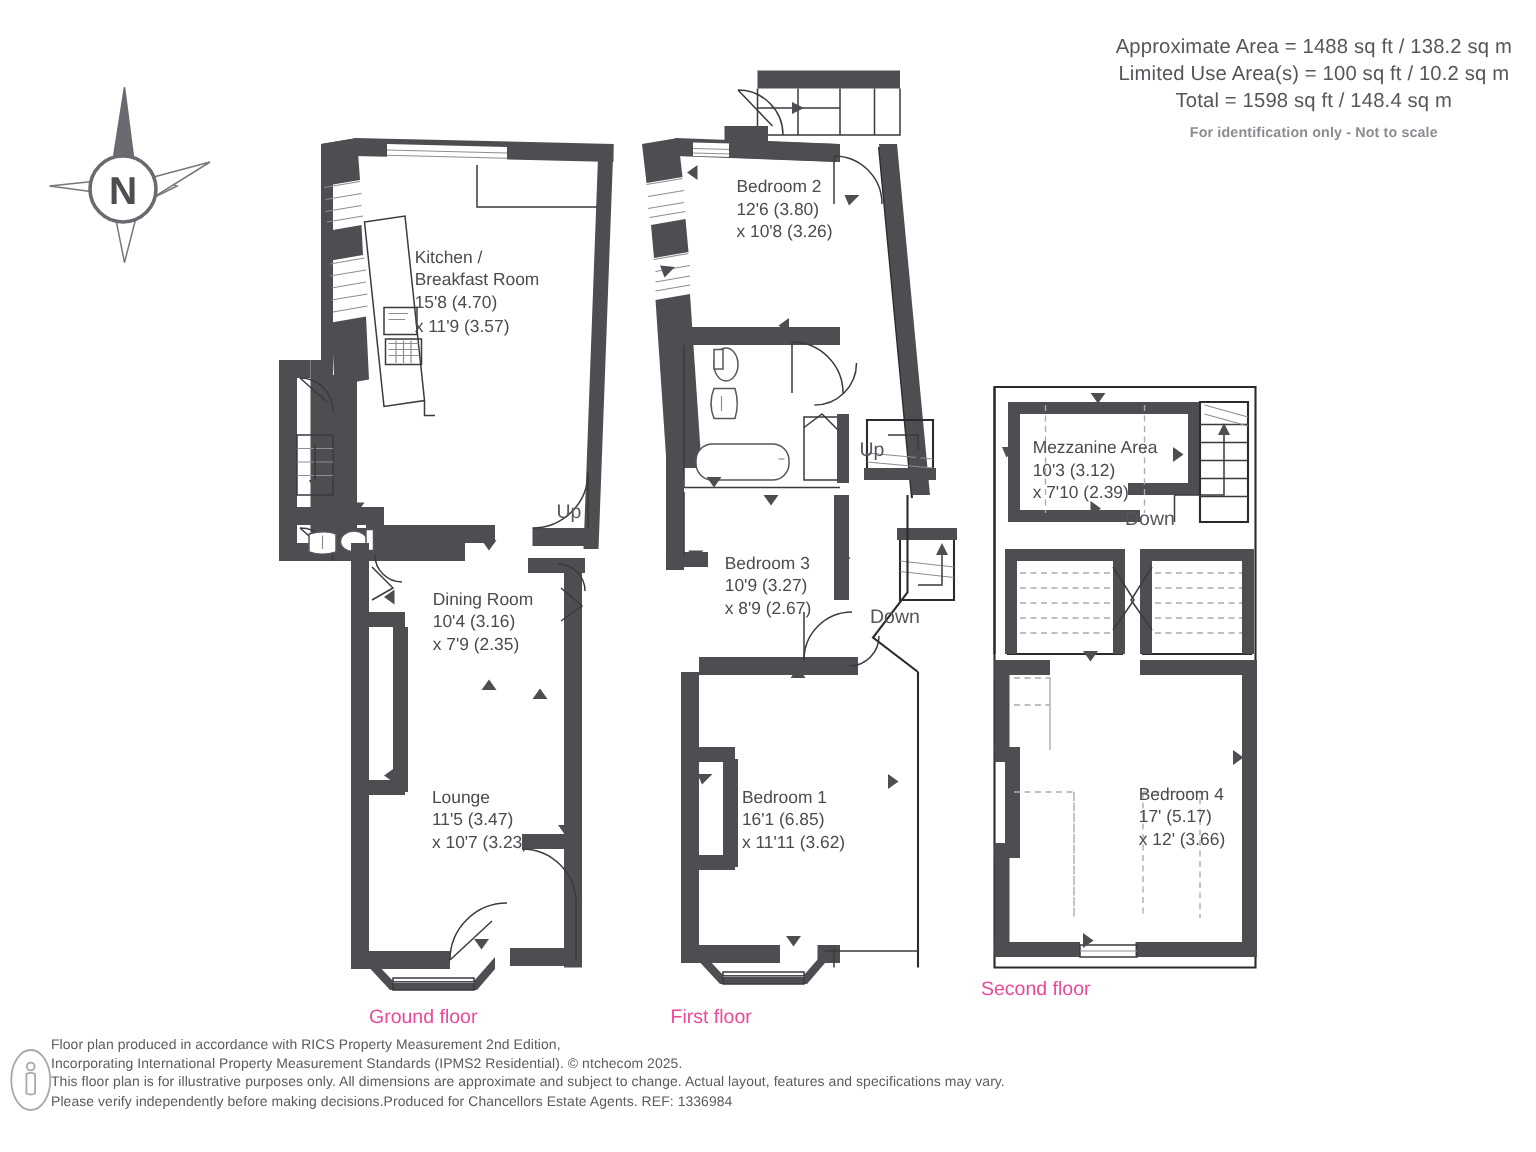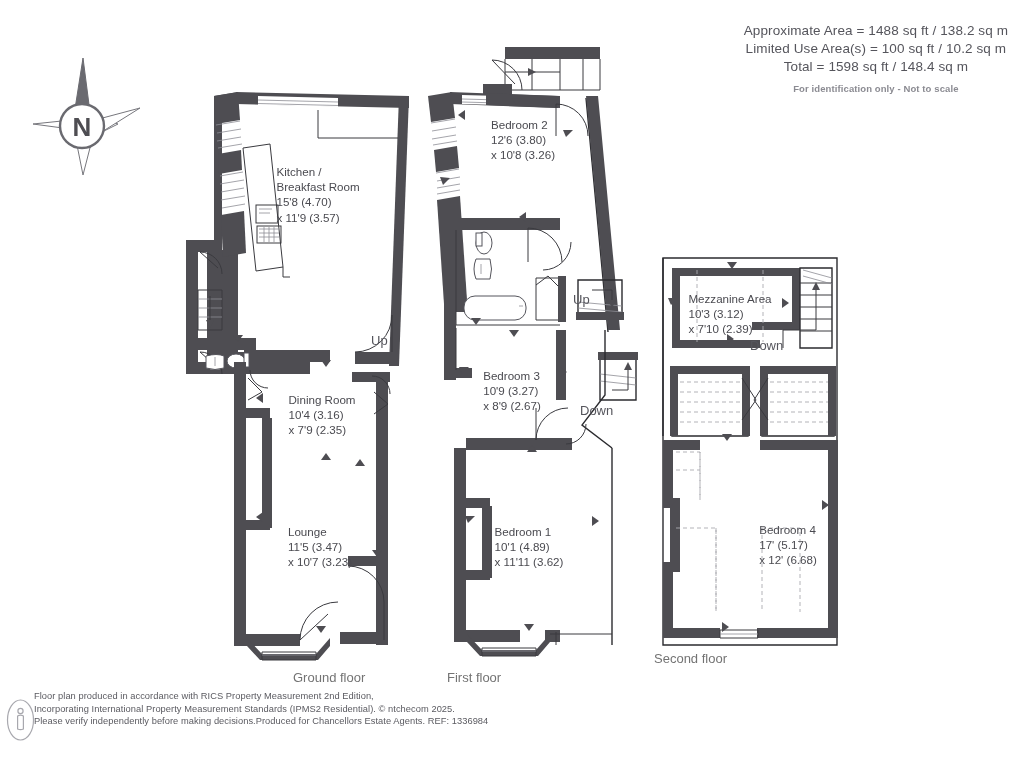--- a/index.html
+++ b/index.html
@@ -38,23 +38,23 @@
   }
   .footer div{white-space:nowrap;}
   .footer-icon{
     position:absolute;left:6px;top:699px;
     width:29px;height:42px;
   }
 
   .floor-label{
     position:absolute;
     font-size:13px;
-    color:#737373;
-  }
-  #gf-label{left:246px;top:670px;margin-left:47px;}
+    color:#ec4899;
+  }
+  #gf-label{left:246px;top:670px;}
   #ff-label{left:447px;top:670px;}
   #sf-label{left:654px;top:651px;}
 
   .rlabel{
     position:absolute;
     font-size:11.6px;
     line-height:15.2px;
     color:#4a4a50;
     white-space:nowrap;
     transform:translateX(-50%);
@@ -399,48 +399,49 @@
 </div>
 
 <div class="rlabel" style="left:512px;top:368px;">
   <div>Bedroom 3</div>
   <div>10'9 (3.27)</div>
   <div>x 8'9 (2.67)</div>
 </div>
 
 <div class="rlabel" style="left:529px;top:524px;">
   <div>Bedroom 1</div>
-  <div>10'1 (4.89)</div>
+  <div>16'1 (6.85)</div>
   <div>x 11'11 (3.62)</div>
 </div>
 
 <div class="rlabel" style="left:730px;top:291px;">
   <div>Mezzanine Area</div>
   <div>10'3 (3.12)</div>
   <div>x 7'10 (2.39)</div>
 </div>
 
 <div class="rlabel" style="left:740px;top:522px;margin-left:48px;">
   <div>Bedroom 4</div>
   <div>17' (5.17)</div>
-  <div>x 12' (6.68)</div>
+  <div>x 12' (3.66)</div>
 </div>
 
 <div class="stair-word" style="left:371px;top:333px;">Up</div>
 <div class="stair-word" style="left:573px;top:292px;">Up</div>
 <div class="stair-word" style="left:580px;top:403px;">Down</div>
 <div class="stair-word" style="left:750px;top:338px;">Down</div>
 
 <div class="floor-label" id="gf-label">Ground floor</div>
 <div class="floor-label" id="ff-label">First floor</div>
 <div class="floor-label" id="sf-label">Second floor</div>
 
 <svg class="footer-icon" viewBox="0 0 29 42">
   <ellipse cx="14.5" cy="21" rx="13" ry="20" fill="none" stroke="#a8a8ae" stroke-width="1.2"></ellipse>
   <circle cx="14.5" cy="12" r="2.6" fill="none" stroke="#a8a8ae" stroke-width="1.2"></circle>
   <path d="M11.6 17 q2.9 -1.6 5.8 0 l0 13 q-2.9 1.3 -5.8 0 Z" fill="none" stroke="#a8a8ae" stroke-width="1.2"></path>
 </svg>
 
 <div class="footer">
   <div>Floor plan produced in accordance with RICS Property Measurement 2nd Edition,</div>
   <div>Incorporating International Property Measurement Standards (IPMS2 Residential).   © ntchecom 2025.</div>
+  <div>This floor plan is for illustrative purposes only. All dimensions are approximate and subject to change. Actual layout, features and specifications may vary.</div>
   <div>Please verify independently before making decisions.Produced for Chancellors Estate Agents.   REF: 1336984</div>
 </div>
 
 </body></html>

